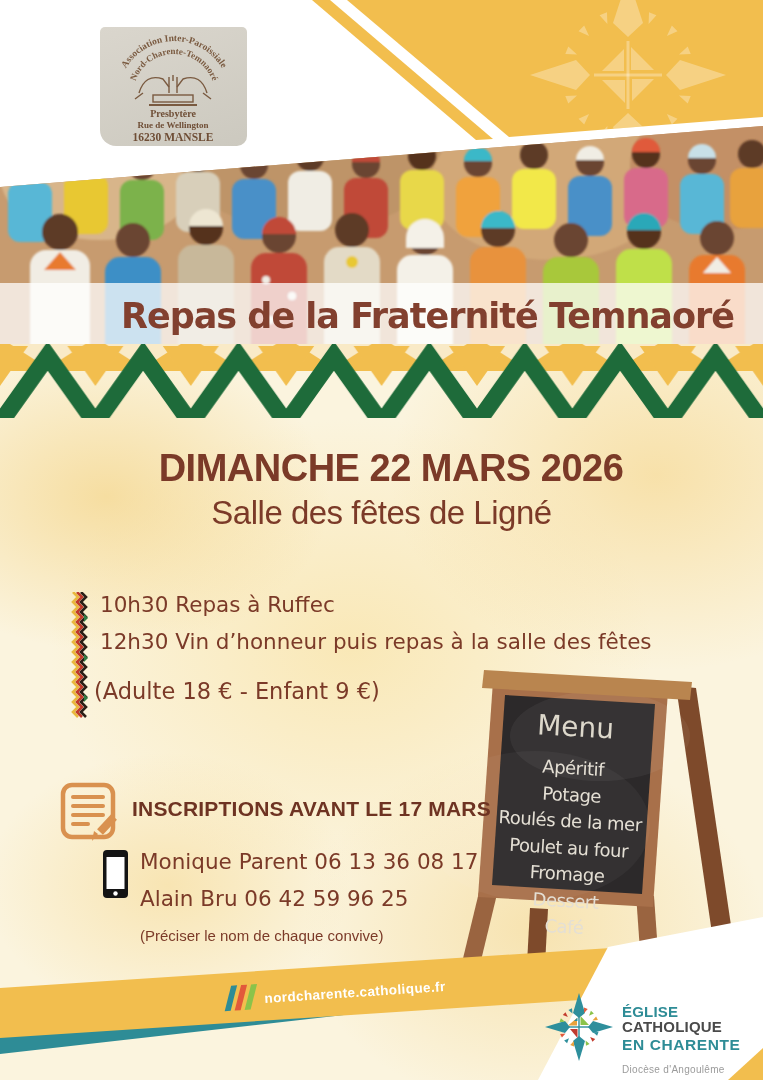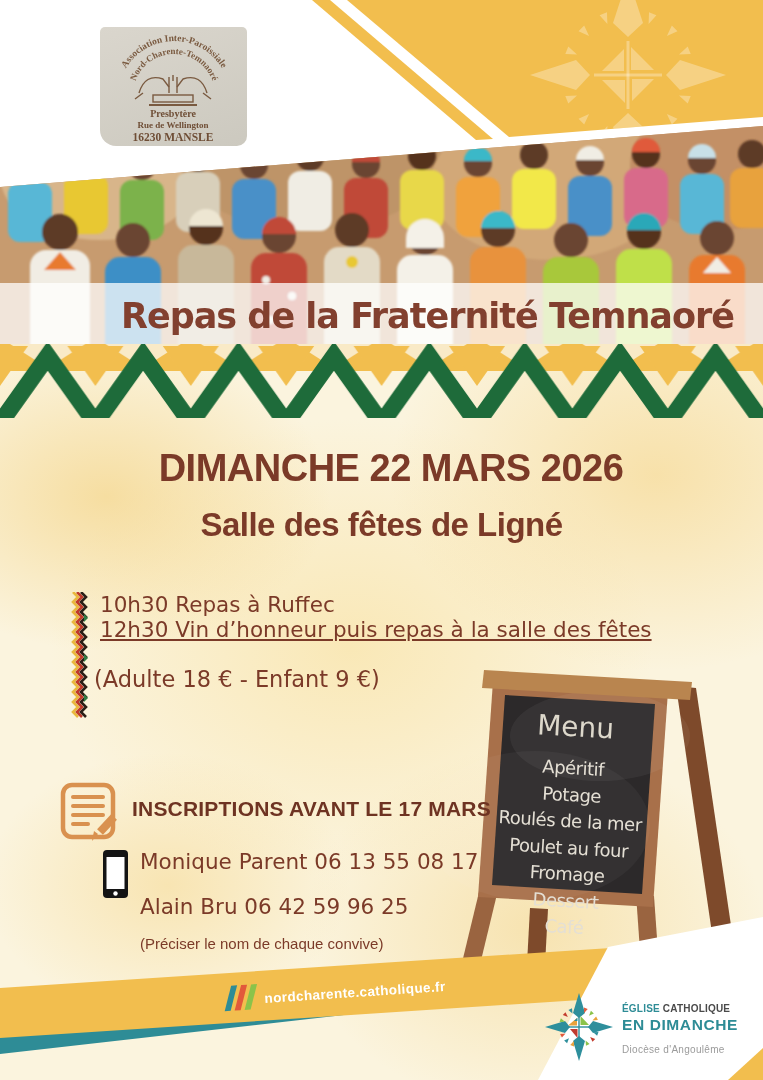--- a/index.html
+++ b/index.html
@@ -30,58 +30,58 @@
   .photo{left:0;top:0;width:763px;height:360px;z-index:1;
     clip-path:polygon(0 187px,763px 126px,763px 357px,0 352px);}
   .title-band{left:0;top:283px;width:763px;height:65px;z-index:2;
     background:rgba(255,255,255,.74);display:flex;align-items:center;justify-content:center;padding-left:46px;}
   .title-band .t{font-family:"DejaVu Sans",sans-serif;font-weight:800;font-size:35px;
     letter-spacing:-1px;color:var(--title-brown,#82402F);white-space:nowrap;}
   .zigzag{left:0;top:344px;width:763px;height:74px;z-index:3;}
   
   .datewrap{left:0;top:447px;width:763px;text-align:center;z-index:3;color:var(--text-maroon,#7B3A28);}
   .date1{font-size:38px;font-weight:800;letter-spacing:-.5px;font-family:"Liberation Sans",sans-serif;padding-left:19px;}
-  .date2{font-size:33px;font-weight:700;letter-spacing:-.5px;margin-top:16px;}
+  .date2{font-size:33px;font-weight:400;letter-spacing:-.5px;margin-top:4px;}
   
   .sched-strip{left:70px;top:592px;z-index:3;}
   .sched{left:100px;top:592px;z-index:3;color:var(--text-maroon,#7B3A28);
     font-family:"DejaVu Sans",sans-serif;font-size:21.5px;}
-  .sched .l2{text-decoration:underline;}
+  .sched .l2{margin-top:12px;}
   .sched .l3{margin-top:24px;margin-left:-6px;font-size:22.5px;}
   
   .easel{left:440px;top:666px;z-index:3;}
   .menuboard{left:500px;top:700px;width:154px;z-index:3;transform:rotate(3.3deg);
     transform-origin:top left;text-align:center;color:#E4DFD4;font-family:"DejaVu Sans",sans-serif;}
   .menuboard .mtitle{font-size:28px;color:#DDD8CB;margin:6px 0 12px 0;}
   .menuboard .mitem{font-size:18px;line-height:26.5px;letter-spacing:-.5px;white-space:nowrap;}
   
   .insc-icon{left:58px;top:780px;z-index:3;}
   .insc-head{left:132px;top:797px;z-index:3;font-size:21px;font-weight:700;
     color:var(--heading-dark-brown,#6E3322);letter-spacing:.2px;}
   .phone-icon{left:102px;top:849px;z-index:3;}
   .contacts{left:140px;top:849px;z-index:3;color:var(--text-maroon,#7B3A28);
     font-family:"DejaVu Sans",sans-serif;font-size:21.5px;}
-  .contacts .c2{margin-top:20px;}
+  .contacts .c2{margin-top:12px;}
   .contacts .note{margin-top:16px;font-size:15px;font-family:"Liberation Sans",sans-serif;}
   
   .teal-wedge{left:0;top:938px;width:763px;height:130px;z-index:4;
     clip-path:polygon(0 92px,520px 57px,0 116px);background:var(--teal,#2E8C96);}
   .footer-band{left:0;top:938px;width:763px;height:100px;z-index:4;
     clip-path:polygon(0 50px,763px 0,763px 50px,0 100px);background:var(--accent-orange,#F2BE4E);}
   .slashes{left:228px;top:985px;z-index:5;transform:rotate(-3.8deg);}
   .slashes span{display:inline-block;width:6px;height:25px;margin-right:4px;transform:skewX(-18deg);}
   .footer-url{left:264px;top:991px;z-index:5;transform:rotate(-3.8deg);transform-origin:left top;
     color:#fff;font-weight:700;font-size:13.5px;letter-spacing:.4px;cursor:pointer;}
   .white-poly{left:500px;top:900px;width:263px;height:180px;z-index:5;background:#fff;
     clip-path:polygon(38px 180px,108px 47px,263px 17px,263px 180px);}
   .corner-orange{left:500px;top:900px;width:263px;height:180px;z-index:6;
     clip-path:polygon(228px 180px,263px 148px,263px 180px);background:var(--accent-orange,#F2BE4E);}
   .dio-logo{left:543px;top:991px;z-index:6;}
   .dio-text{left:622px;top:1004px;z-index:6;line-height:1;}
-  .dio-text .l1{font-size:10px;letter-spacing:.2px;}
+  .dio-text .l1{font-size:15px;letter-spacing:.2px;}
   .dio-text .l1 .b{color:var(--teal,#2E8F9C);font-weight:800;}
   .dio-text .l1 .r{color:#4A4A4A;font-weight:700;}
   .dio-text .l2{color:var(--teal,#2E8F9C);font-size:15.5px;font-weight:600;letter-spacing:.6px;margin-top:3px;}
   .dio-text .l3{color:#9B9B9B;font-size:10px;margin-top:12px;letter-spacing:.3px;}
 </style>
 </head>
 <body>
 
 <div class="poster">
 
@@ -357,21 +357,21 @@
     <polygon points="40,54 34,61 36,51" fill="#D9914F"></polygon>
   </svg>
   <div class="abs insc-head">INSCRIPTIONS AVANT LE 17 MARS</div>
 
   <svg class="abs phone-icon" width="28" height="52" viewBox="0 0 28 52">
     <rect x="1" y="1" width="25" height="48" rx="4" fill="#141414"></rect>
     <rect x="4.5" y="8" width="18" height="32" fill="#ffffff"></rect>
     <circle cx="13.5" cy="44.5" r="2.2" fill="#ffffff"></circle>
   </svg>
   <div class="abs contacts">
-    <div class="c1">Monique Parent 06 13 55 08 17</div>
+    <div class="c1">Monique Parent 06 13 36 08 17</div>
     <div class="c2">Alain Bru 06 42 59 96 25</div>
     <div class="note">(Préciser le nom de chaque convive)</div>
   </div>
 
   <div class="abs teal-wedge"></div>
   <div class="abs footer-band"></div>
   <div class="abs slashes">
     <span style="background:#2E8C96"></span><span style="background:#E2593B"></span><span style="background:#8BC34A"></span>
   </div>
   <div class="abs footer-url">nordcharente.catholique.fr</div>
@@ -407,17 +407,17 @@
       <polygon points="-11,-1.5 -2,-9 -2,-1.5" fill="#E8A23C"></polygon>
       <polygon points="-1.5,11 -9,2 -1.5,2" fill="#C23B2E"></polygon>
       <polygon points="-5,-6 -1.5,-9.5 -1.5,-6" fill="#2E8F9C"></polygon>
     </g>
   </svg>
   <div class="abs dio-text">
     <div class="l1">
       <span class="b">ÉGLISE</span>
       <span class="r">CATHOLIQUE</span>
     </div>
-    <div class="l2">EN DIMANCHE</div>
+    <div class="l2">EN CHARENTE</div>
     <div class="l3">Diocèse d'Angoulême</div>
   </div>
 
 </div>
 
 </body></html>

